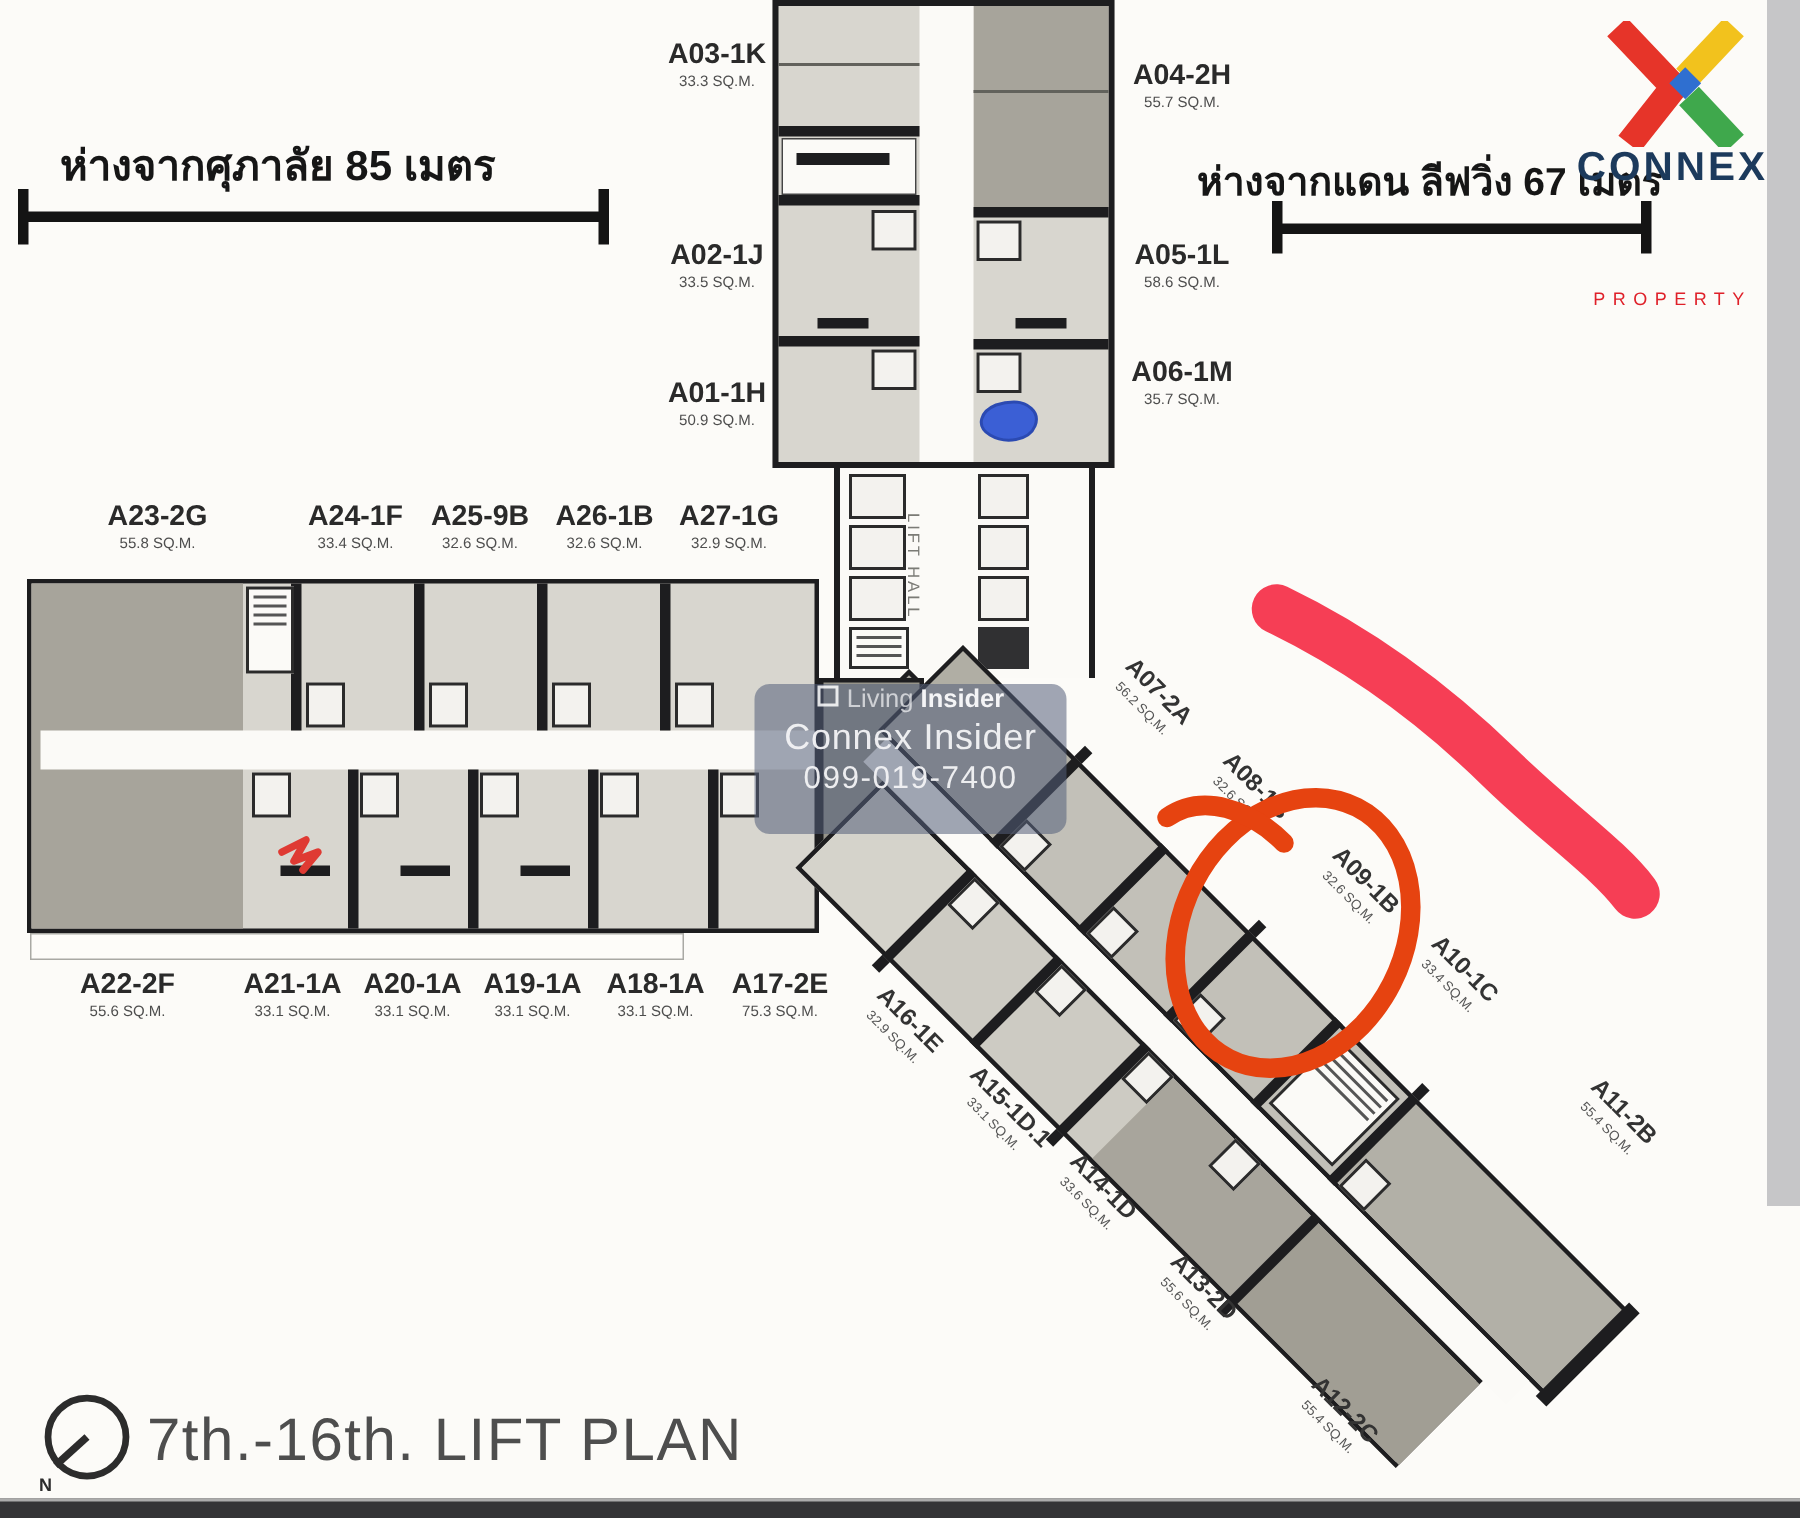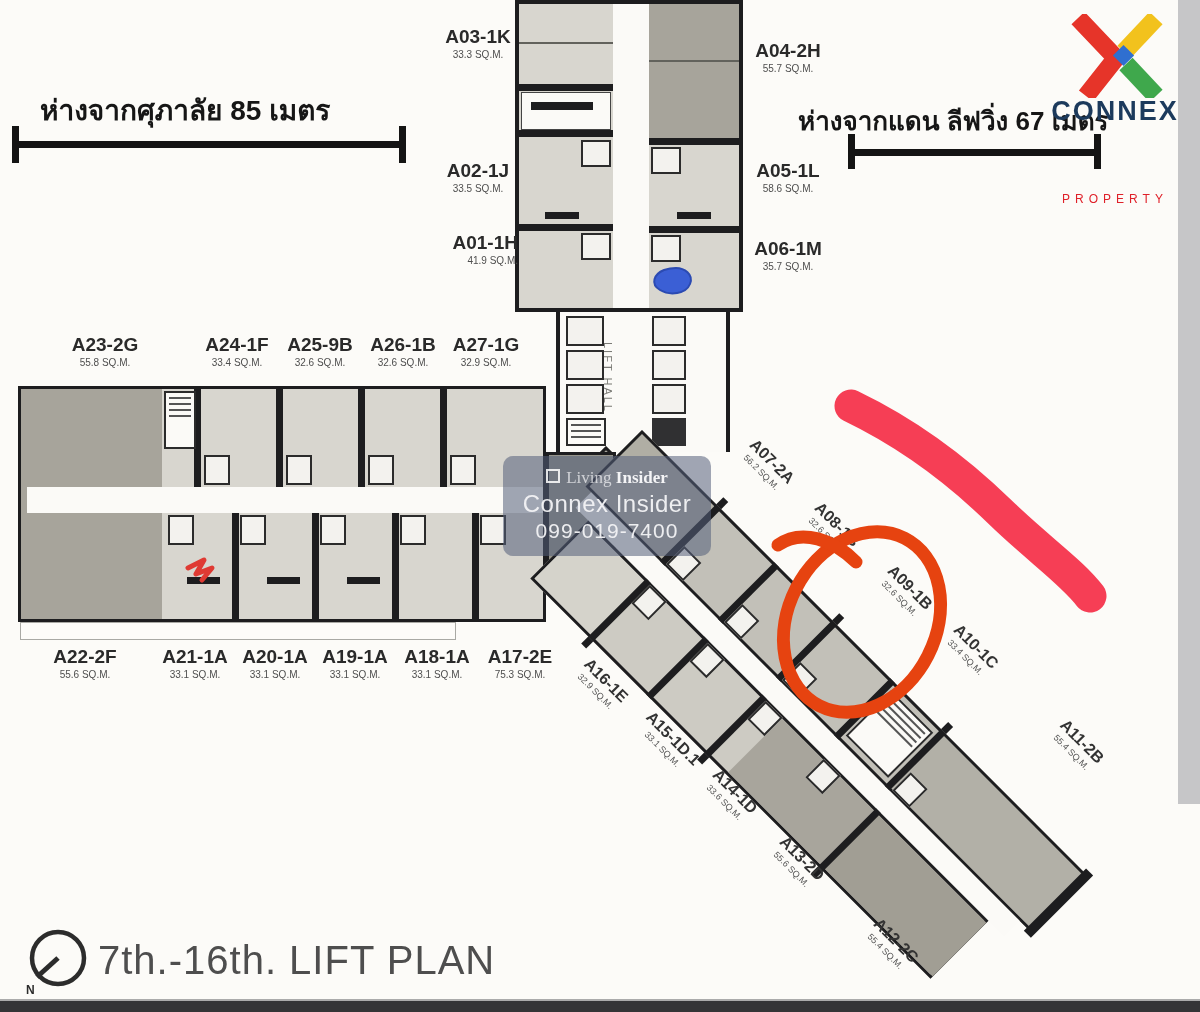--- a/index.html
+++ b/index.html
@@ -23,21 +23,21 @@
   .dlabel .ucode{font-size:16px;}
   .dlabel .uarea{font-size:9px;color:#555;}
   
   .wing{position:absolute;box-sizing:border-box;background:#d8d6cf;border:4px solid #1d1d1f;}
   .row{position:absolute;box-sizing:border-box;border:3px solid #1d1d1f;}
   .lift-label{position:absolute;left:54px;top:30px;transform:rotate(90deg);transform-origin:left top;
       font-size:11px;color:#7b7b76;letter-spacing:2px;white-space:nowrap;}
   
   .wm{position:absolute;left:503px;top:456px;width:208px;height:100px;border-radius:10px;
       background:rgba(84,94,122,0.55);color:#f4f4f6;text-align:center;z-index:40;}
-  .wm-brand{margin-top:12px;font-size:17px;font-family:Liberation Serif, serif;}
+  .wm-brand{font-size:17px;}
   .wm-brand .lt{opacity:.72;}
   .wm-brand .bd{font-weight:bold;}
   .wm-cube{display:inline-block;width:10px;height:10px;border:2px solid #fff;opacity:.85;margin-right:6px;}
   .wm-co{font-size:24px;opacity:.95;margin-top:2px;letter-spacing:.5px;}
   .wm-ph{font-size:21px;opacity:.95;margin-top:1px;letter-spacing:1px;}
   
   .logo{position:absolute;left:1040px;top:14px;width:150px;height:134px;z-index:60;}
   .logo-name{position:absolute;top:82px;width:150px;text-align:center;font-size:27px;font-weight:bold;
       color:#1c3a5c;letter-spacing:2px;}
   .logo-sub{position:absolute;top:130px;width:150px;text-align:center;font-size:12px;font-weight:normal;
@@ -101,23 +101,23 @@
   </div>
 
   <div class="ulabel" style="left:438px;top:26px;width:80px;">
     <div class="ucode">A03-1K</div>
     <div class="uarea">33.3 SQ.M.</div>
   </div>
   <div class="ulabel" style="left:438px;top:160px;width:80px;">
     <div class="ucode">A02-1J</div>
     <div class="uarea">33.5 SQ.M.</div>
   </div>
-  <div class="ulabel" style="left:438px;top:232px;width:80px;text-align:right;">
+  <div class="ulabel" style="left:438px;top:252px;width:80px;">
     <div class="ucode">A01-1H</div>
-    <div class="uarea">41.9 SQ.M.</div>
+    <div class="uarea">50.9 SQ.M.</div>
   </div>
   <div class="ulabel" style="left:748px;top:40px;width:80px;">
     <div class="ucode">A04-2H</div>
     <div class="uarea">55.7 SQ.M.</div>
   </div>
   <div class="ulabel" style="left:748px;top:160px;width:80px;">
     <div class="ucode">A05-1L</div>
     <div class="uarea">58.6 SQ.M.</div>
   </div>
   <div class="ulabel" style="left:748px;top:238px;width:80px;">

